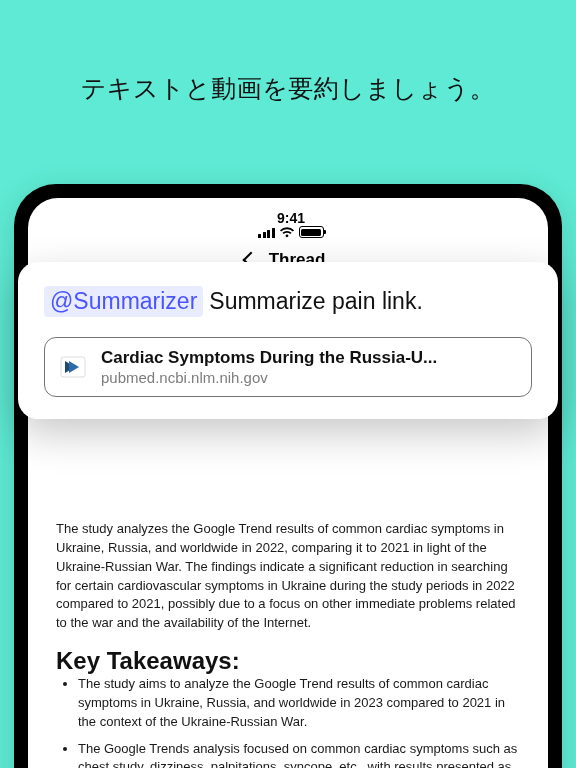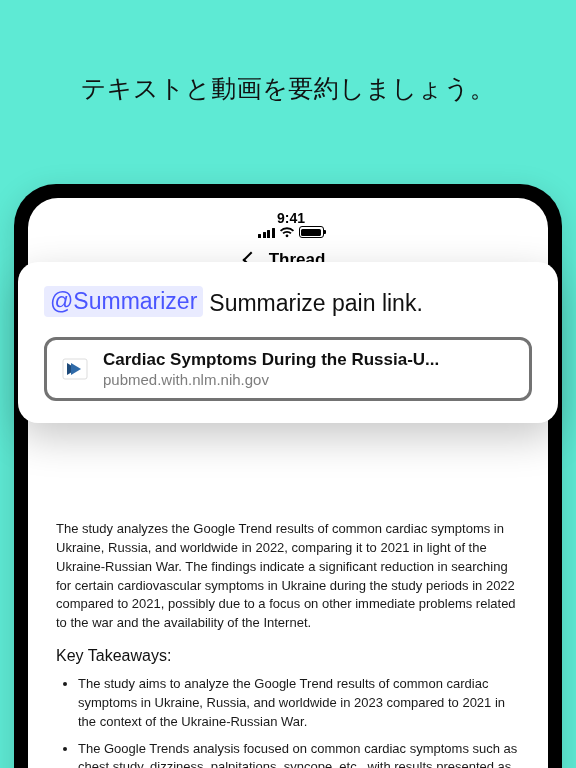--- a/index.html
+++ b/index.html
@@ -12,29 +12,29 @@
   .statusbar { display: flex; justify-content: space-between; align-items: center; padding: 12px 26px 4px 32px; font-size: 14px; font-weight: 600; color: #000; flex-direction: column; }
   .status-icons { display: flex; align-items: center; gap: 4px; }
   .nav { display: flex; align-items: center; justify-content: space-between; padding: 8px 20px 10px 14px; flex-direction: column; }
   .nav-left { display: flex; align-items: center; gap: 6px; }
   .nav-title { font-size: 17px; font-weight: 700; color: #000; }
   .chev { width: 12px; height: 12px; border-left: 2.2px solid #000; border-bottom: 2.2px solid #000; transform: rotate(45deg); margin-right: 6px; }
   .dots { font-size: 18px; letter-spacing: 1px; color: #000; font-weight: 700; }
   .content { padding: 0 28px; color: #111; }
   .summary-h { font-size: 20px; font-weight: 800; margin-top: 176px; margin-bottom: 8px; visibility: hidden; }
   .para { font-size: 13px; line-height: 1.45; color: #1a1a1a; margin-bottom: 14px; margin-top: 20px; }
-  .kt-h { font-size: 16px; font-weight: 400; margin-bottom: 10px; }
+  .kt-h { font-size: 24px; font-weight: 700; }
   .bullets { list-style: disc; padding-left: 22px; }
   .bullets li { font-size: 13px; line-height: 1.45; margin-bottom: 8px; color: #1a1a1a; }
   
   .card { position: absolute; left: 50%; transform: translateX(-50%); top: 262px; width: 540px; background: #fff; border-radius: 20px; box-shadow: 0 14px 40px rgba(0,0,0,0.22); padding: 24px 26px 22px 26px; }
-  .prompt-line { font-size: 23px; color: #111; display: flex; align-items: flex-end; flex-wrap: wrap; gap: 6px; margin-bottom: 20px; }
+  .prompt-line { font-size: 23px; color: #111; display: flex; align-items: center; flex-wrap: wrap; gap: 6px; margin-bottom: 20px; }
   .mention { background: #e9ebff; color: #4a55ff; border-radius: 4px; padding: 2px 6px; font-weight: 500; }
   .prompt-rest { color: #111; }
-  .linkbox { border: 3px solid #737373; border-radius: 12px; padding: 10px 14px; display: flex; align-items: center; gap: 14px; }
+  .linkbox { border: 1px solid #737373; border-radius: 12px; padding: 10px 14px; display: flex; align-items: center; gap: 14px; }
   .linkicon { width: 28px; height: 28px; position: relative; flex-shrink: 0; }
   .linkicon svg { width: 28px; height: 28px; }
   .linktext { min-width: 0; }
   .link-title { font-size: 17px; font-weight: 600; color: #111; white-space: nowrap; overflow: hidden; text-overflow: ellipsis; }
   .link-domain { font-size: 15px; color: #7d7d7d; margin-top: 1px; }
   
   .sig { display: inline-flex; align-items: flex-end; gap: 1.5px; height: 11px; }
   .sig span { width: 3px; background: #000; border-radius: 0.5px; }
   .sig span:nth-child(1){height:4px}.sig span:nth-child(2){height:6px}.sig span:nth-child(3){height:8px}.sig span:nth-child(4){height:10px}
   .wifi { width: 16px; height: 12px; position: relative; }
@@ -103,18 +103,18 @@
     <div class="linkbox">
       <div class="linkicon">
         <svg viewBox="0 0 28 28">
             <rect x="2" y="4" width="24" height="20" rx="2" fill="#fff" stroke="#ddd"></rect>
             <path d="M6 8 L16 14 L6 20 Z" fill="#1e4a7a"></path>
             <path d="M10 8 L20 14 L10 20 Z" fill="#2f6aa8"></path>
           </svg>
       </div>
       <div class="linktext">
         <div class="link-title">Cardiac Symptoms During the Russia-U...</div>
-        <div class="link-domain">pubmed.with.nlm.nih.gov</div>
+        <div class="link-domain">pubmed.ncbi.nlm.nih.gov</div>
       </div>
     </div>
   </div>
 
 </div>
 
 </body></html>

